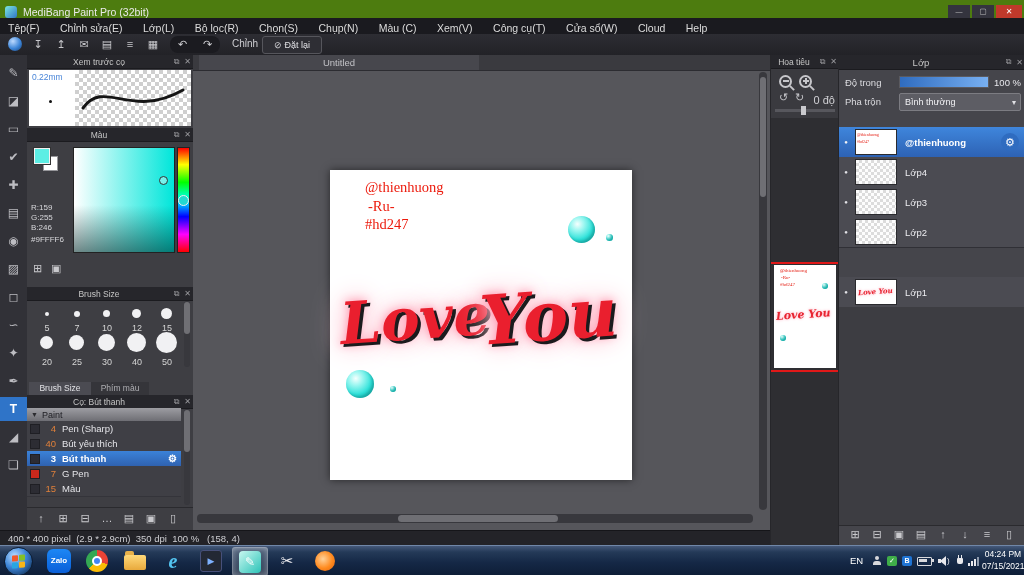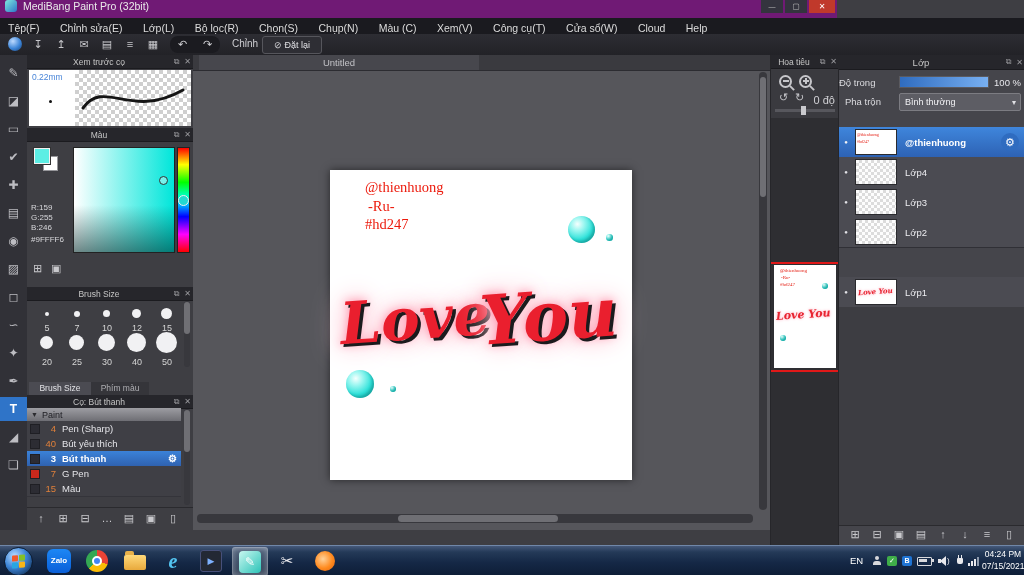--- a/index.html
+++ b/index.html
@@ -57,21 +57,21 @@
   .tbslot{position:absolute;top:1px;width:34px;height:27px;display:flex;align-items:center;justify-content:center}
   .tbslot.active{background:rgba(255,255,255,.18);border:1px solid rgba(255,255,255,.32);border-radius:3px;box-shadow:inset 0 0 6px rgba(255,255,255,.35)}
   .sb{position:absolute;background:#6f6f74;border-radius:4px}
   .sbtrack{position:absolute;background:#38383d;border-radius:4px}
 </style>
 </head>
 <body>
 
 <div id="app">
 
-  <div class="abs" style="left:0;top:0;width:837px;height:18px;background:#701a75;display:flex;align-items:flex-start">
+  <div class="abs" style="left:0;top:0;width:1024px;height:18px;background:#4d7c0f;display:flex;align-items:flex-end">
     <span style="width:12px;height:12px;margin:0 6px 0 5px;border-radius:3px;background:linear-gradient(135deg,#7de8de,#2f74c8);flex:0 0 auto"></span>
     <span style="font-size:10.5px;color:#eaeaea;flex:1;white-space:nowrap">MediBang Paint Pro (32bit)</span>
     <span style="width:22px;height:13px;margin-right:2px;background:#34343e;color:#bbb;font-size:7px;text-align:center;line-height:13px">—</span>
     <span style="width:22px;height:13px;margin-right:2px;background:#34343e;color:#bbb;font-size:8px;text-align:center;line-height:13px">▢</span>
     <span style="width:26px;height:13px;margin-right:2px;background:#c0392b;color:#fff;font-size:8px;text-align:center;line-height:13px">✕</span>
   </div>
 
   <div class="abs" style="left:0;top:18px;width:1024px;height:16px;background:#1a1a1f;white-space:nowrap">
     <span class="menu-item">Tệp(F)</span>
     <span class="menu-item">Chỉnh sửa(E)</span>
@@ -305,20 +305,23 @@
       <span class="bub" style="left:16px;top:200px;width:28px;height:28px"></span>
       <span class="bub" style="left:60px;top:216px;width:6px;height:6px"></span>
     </div>
 
     <span class="sbtrack" style="left:4px;top:459px;width:556px;height:9px"></span>
     <span class="sb" style="left:205px;top:460px;width:160px;height:7px"></span>
     <span class="sbtrack" style="left:566px;top:17px;width:8px;height:438px"></span>
     <span class="sb" style="left:567px;top:22px;width:6px;height:120px"></span>
   </div>
 
+  <div class="abs" style="left:0;top:530px;width:770px;height:15px;background:#232328;border-top:1px solid #151519">
+    <span style="position:absolute;left:8px;top:2px;font-size:9.5px;color:#cfcfd3;white-space:pre">400 * 400 pixel  (2.9 * 2.9cm)  350 dpi  100 %   (158, 4)</span>
+  </div>
 
   <div class="abs" style="left:770px;top:55px;width:68px;height:490px;background:#3a3a3f;border-left:1px solid #26262a">
     <div class="ph">
       <span class="t">Hoa tiêu</span>
       <span class="i">⧉</span>
       <span class="i">✕</span>
     </div>
     <div class="mag" style="left:8px;top:20px">
         <span class="magbar"></span>
       </div>
@@ -344,21 +347,21 @@
       <span class="redline" style="top:252px"></span>
     </div>
   </div>
 
   <div class="abs" style="left:838px;top:55px;width:186px;height:490px;background:#45454b;border-left:1px solid #26262a">
     <div class="ph" style="height:14px">
       <span class="t" style="font-size:9.5px">Lớp</span>
       <span class="i">⧉</span>
       <span class="i">✕</span>
     </div>
-    <span style="position:absolute;left:0;top:22px;font-size:9.5px;color:#dcdce0">Độ trong</span>
+    <span style="position:absolute;left:6px;top:22px;font-size:9.5px;color:#dcdce0">Độ trong</span>
     <div style="position:absolute;left:60px;top:21px;width:88px;height:10px;background:#202025;border:1px solid #5a5a60">
       <span style="position:absolute;left:0;top:0;width:100%;height:100%;background:linear-gradient(90deg,#2f6cc0,#78b0f2)"></span>
     </div>
     <span style="position:absolute;right:4px;top:22px;font-size:9.5px;color:#e8e8ec">100 %</span>
     <span style="position:absolute;left:6px;top:41px;font-size:9.5px;color:#dcdce0">Pha trộn</span>
     <div style="position:absolute;left:60px;top:38px;width:120px;height:16px;background:#5d5d64;border:1px solid #7c7c82;border-radius:2px;display:flex;align-items:center">
       <span style="flex:1;font-size:9px;color:#f2f2f5;padding-left:5px">Bình thường</span>
       <span style="font-size:8px;color:#e0e0e4;padding-right:4px">▾</span>
     </div>
 

